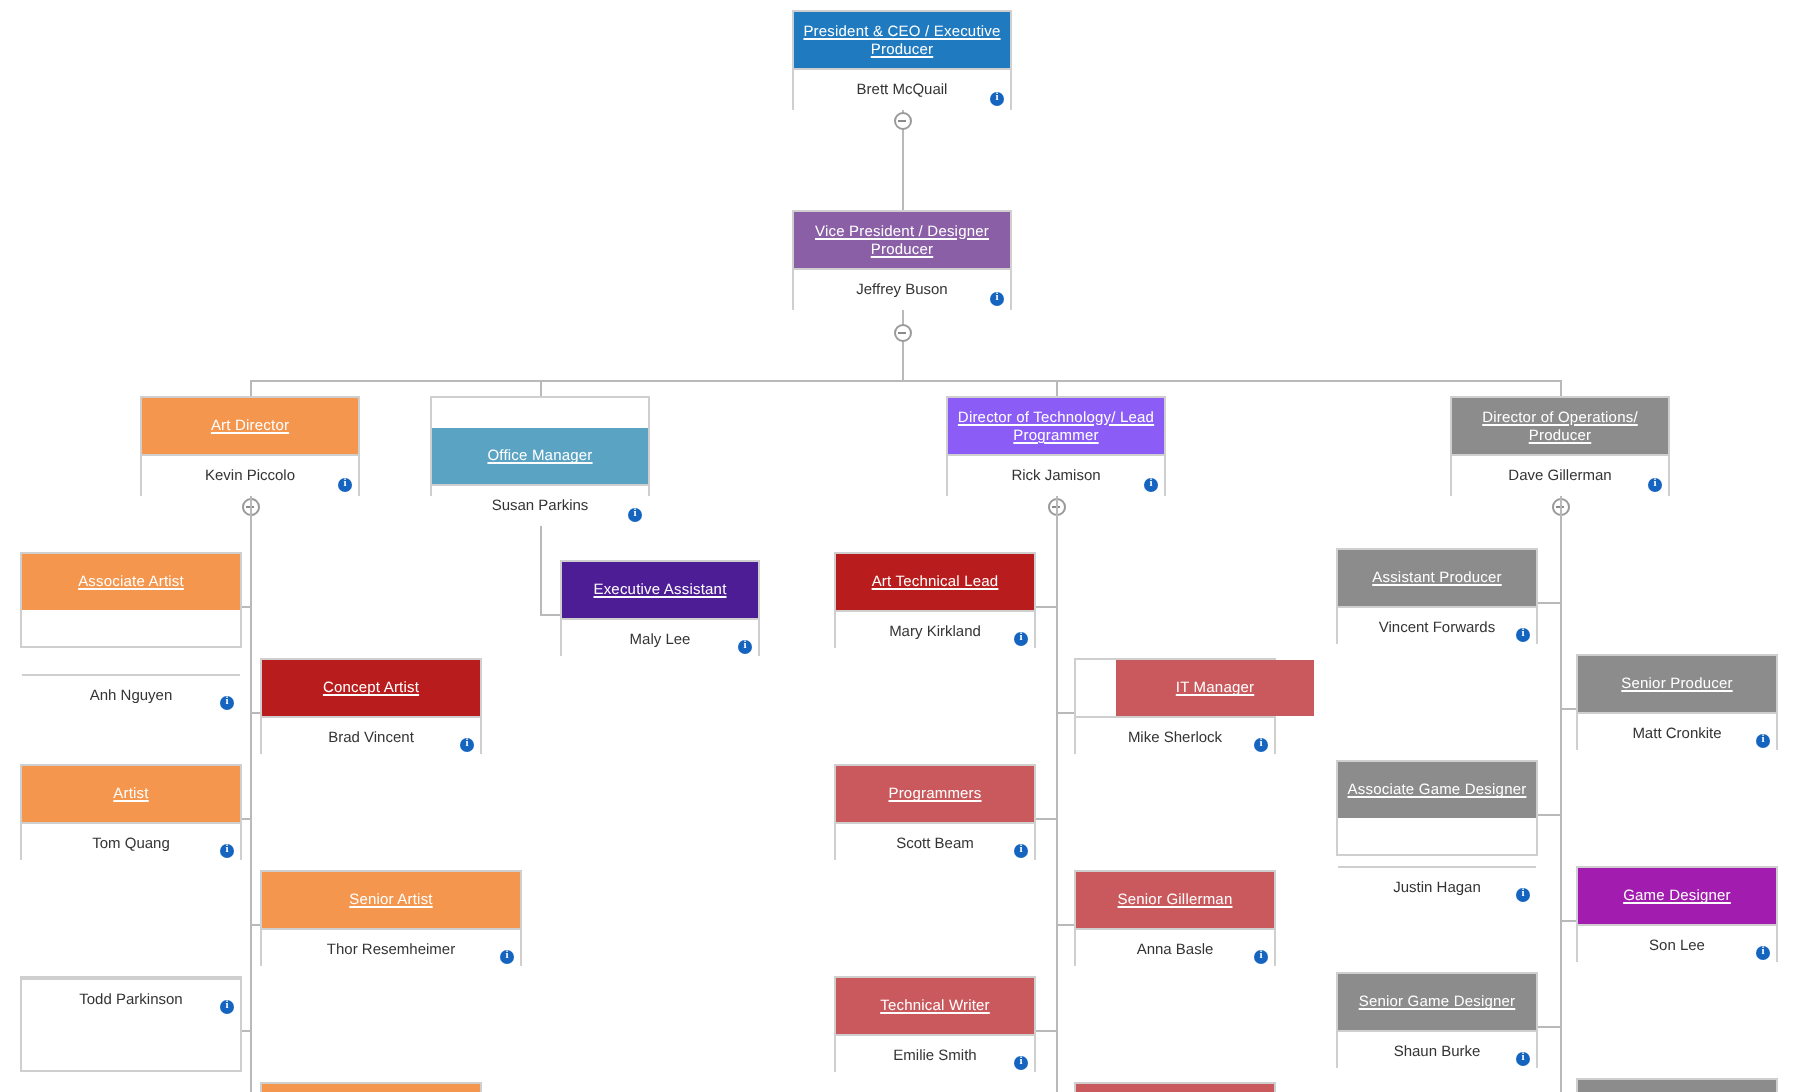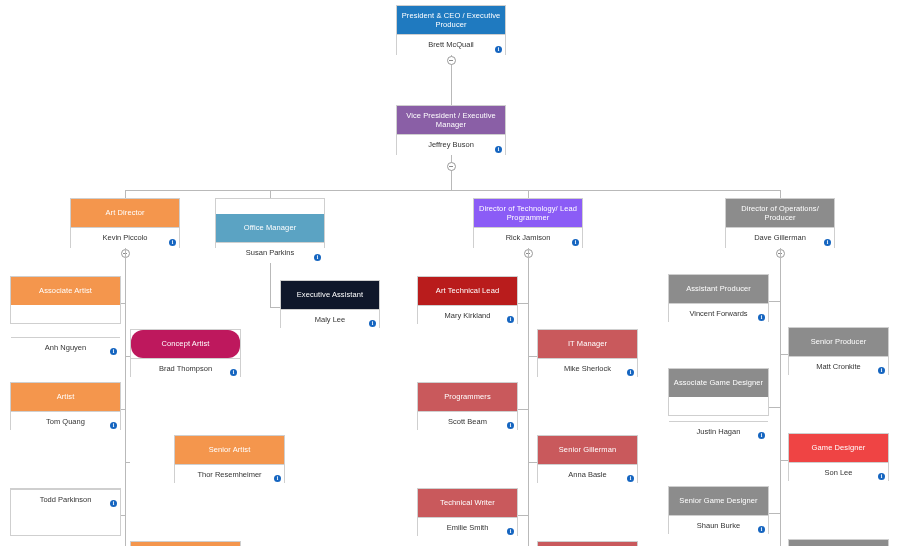--- a/index.html
+++ b/index.html
@@ -46,20 +46,21 @@
     width:100%;
     color:#ffffff;
     font-size:7.5px;
     line-height:9.5px;
     text-align:center;
     display:flex;
     align-items:center;
     justify-content:center;
     padding:14px 4px;
     letter-spacing:.1px;
+    text-decoration:underline;
   }
   .node .body{
     position:relative;
     box-sizing:border-box;
     width:100%;
     background:#ffffff;
     color:#343434;
     font-size:7.5px;
     line-height:10px;
     text-align:center;
@@ -142,21 +143,21 @@
 
   <div class="node big" id="node-ceo" style="left:396px;top:5px;">
     <div class="title" style="background:#1f7ac0;">President &amp; CEO / Executive Producer</div>
     <div class="body">
       <span>Brett McQuail</span>
       <span class="info">i</span>
     </div>
   </div>
 
   <div class="node big" id="node-vp" style="left:396px;top:105px;">
-    <div class="title" style="background:#8a5fa6;">Vice President / Executive Manager</div>
+    <div class="title" style="background:#8a5fa6;">Vice President / Designer Producer</div>
     <div class="body">
       <span>Jeffrey Buson</span>
       <span class="info">i</span>
     </div>
   </div>
 
   <div class="node lvl3" id="node-art" style="left:70px;top:198px;">
     <div class="title" style="background:#f4964d;">Art Director</div>
     <div class="body">
       <span>Kevin Piccolo</span>
@@ -190,65 +191,65 @@
 
   <div id="branch-layer">
       <div class="node leaf" style="left: 10px; top: 276px; width: 111px; height: 48px;">
         <div class="title" style="background: rgb(244, 150, 77); height: 27px;">Associate Artist</div>
         <div class="body" style="height: 20px; margin-top: 32px;">
           <span>Anh Nguyen</span>
           <span class="info">i</span>
         </div>
       </div>
       <div class="node leaf" style="left: 130px; top: 329px; width: 111px; height: 48px;">
-        <div class="title" style="background: #be185d; height: 27px; border-radius: 12px;">Concept Artist</div>
-        <div class="body" style="height: 20px;">
-          <span>Brad Thompson</span>
+        <div class="title" style="background: #b91c1c; height: 27px;">Concept Artist</div>
+        <div class="body" style="height: 20px;">
+          <span>Brad Vincent</span>
           <span class="info">i</span>
         </div>
       </div>
       <div class="node leaf" style="left: 10px; top: 382px; width: 111px; height: 48px;">
         <div class="title" style="background: rgb(244, 150, 77); height: 27px;">Artist</div>
         <div class="body" style="height: 20px;">
           <span>Tom Quang</span>
           <span class="info">i</span>
         </div>
       </div>
-      <div class="node leaf" style="left: 130px; top: 435px; width: 111px; height: 48px; margin-left: 44px;">
+      <div class="node leaf" style="left: 130px; top: 435px; width: 131px; height: 48px;">
         <div class="title" style="background: rgb(244, 150, 77); height: 27px;">Senior Artist</div>
         <div class="body" style="height: 20px;">
           <span>Thor Resemheimer</span>
           <span class="info">i</span>
         </div>
       </div>
       <div class="node leaf" style="left: 10px; top: 488px; width: 111px; height: 48px;">
         <div class="body" style="height: 20px;">
           <span>Todd Parkinson</span>
           <span class="info">i</span>
         </div>
       </div>
       <div class="node leaf" style="left: 130px; top: 541px; width: 111px; height: 48px;">
         <div class="title" style="background: rgb(244, 150, 77); height: 27px;">Senior Artist</div>
       </div>
       <div class="node leaf" style="left: 280px; top: 280px; width: 100px; height: 48px;">
-        <div class="title" style="background: #0f172a; height: 27px;">Executive Assistant</div>
+        <div class="title" style="background: #4c1d95; height: 27px;">Executive Assistant</div>
         <div class="body" style="height: 20px;">
           <span>Maly Lee</span>
           <span class="info">i</span>
         </div>
       </div>
       <div class="node leaf" style="left: 417px; top: 276px; width: 101px; height: 48px;">
         <div class="title" style="background: #b91c1c; height: 27px;">Art Technical Lead</div>
         <div class="body" style="height: 20px;">
           <span>Mary Kirkland</span>
           <span class="info">i</span>
         </div>
       </div>
       <div class="node leaf" style="left: 537px; top: 329px; width: 101px; height: 48px;">
-        <div class="title" style="background: rgb(201, 89, 92); height: 21px;">IT Manager</div>
+        <div class="title" style="background: rgb(201, 89, 92); height: 21px; margin-left: 20px;">IT Manager</div>
         <div class="body" style="height: 20px;">
           <span>Mike Sherlock</span>
           <span class="info">i</span>
         </div>
       </div>
       <div class="node leaf" style="left: 417px; top: 382px; width: 101px; height: 48px;">
         <div class="title" style="background: rgb(201, 89, 92); height: 27px;">Programmers</div>
         <div class="body" style="height: 20px;">
           <span>Scott Beam</span>
           <span class="info">i</span>
@@ -278,29 +279,29 @@
           <span class="info">i</span>
         </div>
       </div>
       <div class="node leaf" style="left: 788px; top: 327px; width: 101px; height: 48px;">
         <div class="title" style="background: rgb(140, 140, 140); height: 27px;">Senior Producer</div>
         <div class="body" style="height: 20px;">
           <span>Matt Cronkite</span>
           <span class="info">i</span>
         </div>
       </div>
-      <div class="node leaf" style="left: 668px; top: 368px; width: 101px; height: 48px;">
+      <div class="node leaf" style="left: 668px; top: 380px; width: 101px; height: 48px;">
         <div class="title" style="background: rgb(140, 140, 140); height: 27px;">Associate Game Designer</div>
         <div class="body" style="height: 20px; margin-top: 24px;">
           <span>Justin Hagan</span>
           <span class="info">i</span>
         </div>
       </div>
       <div class="node leaf" style="left: 788px; top: 433px; width: 101px; height: 48px;">
-        <div class="title" style="background: #ef4444; height: 27px;">Game Designer</div>
+        <div class="title" style="background: #a21caf; height: 27px;">Game Designer</div>
         <div class="body" style="height: 20px;">
           <span>Son Lee</span>
           <span class="info">i</span>
         </div>
       </div>
       <div class="node leaf" style="left: 668px; top: 486px; width: 101px; height: 48px;">
         <div class="title" style="background: rgb(140, 140, 140); height: 27px;">Senior Game Designer</div>
         <div class="body" style="height: 20px;">
           <span>Shaun Burke</span>
           <span class="info">i</span>

